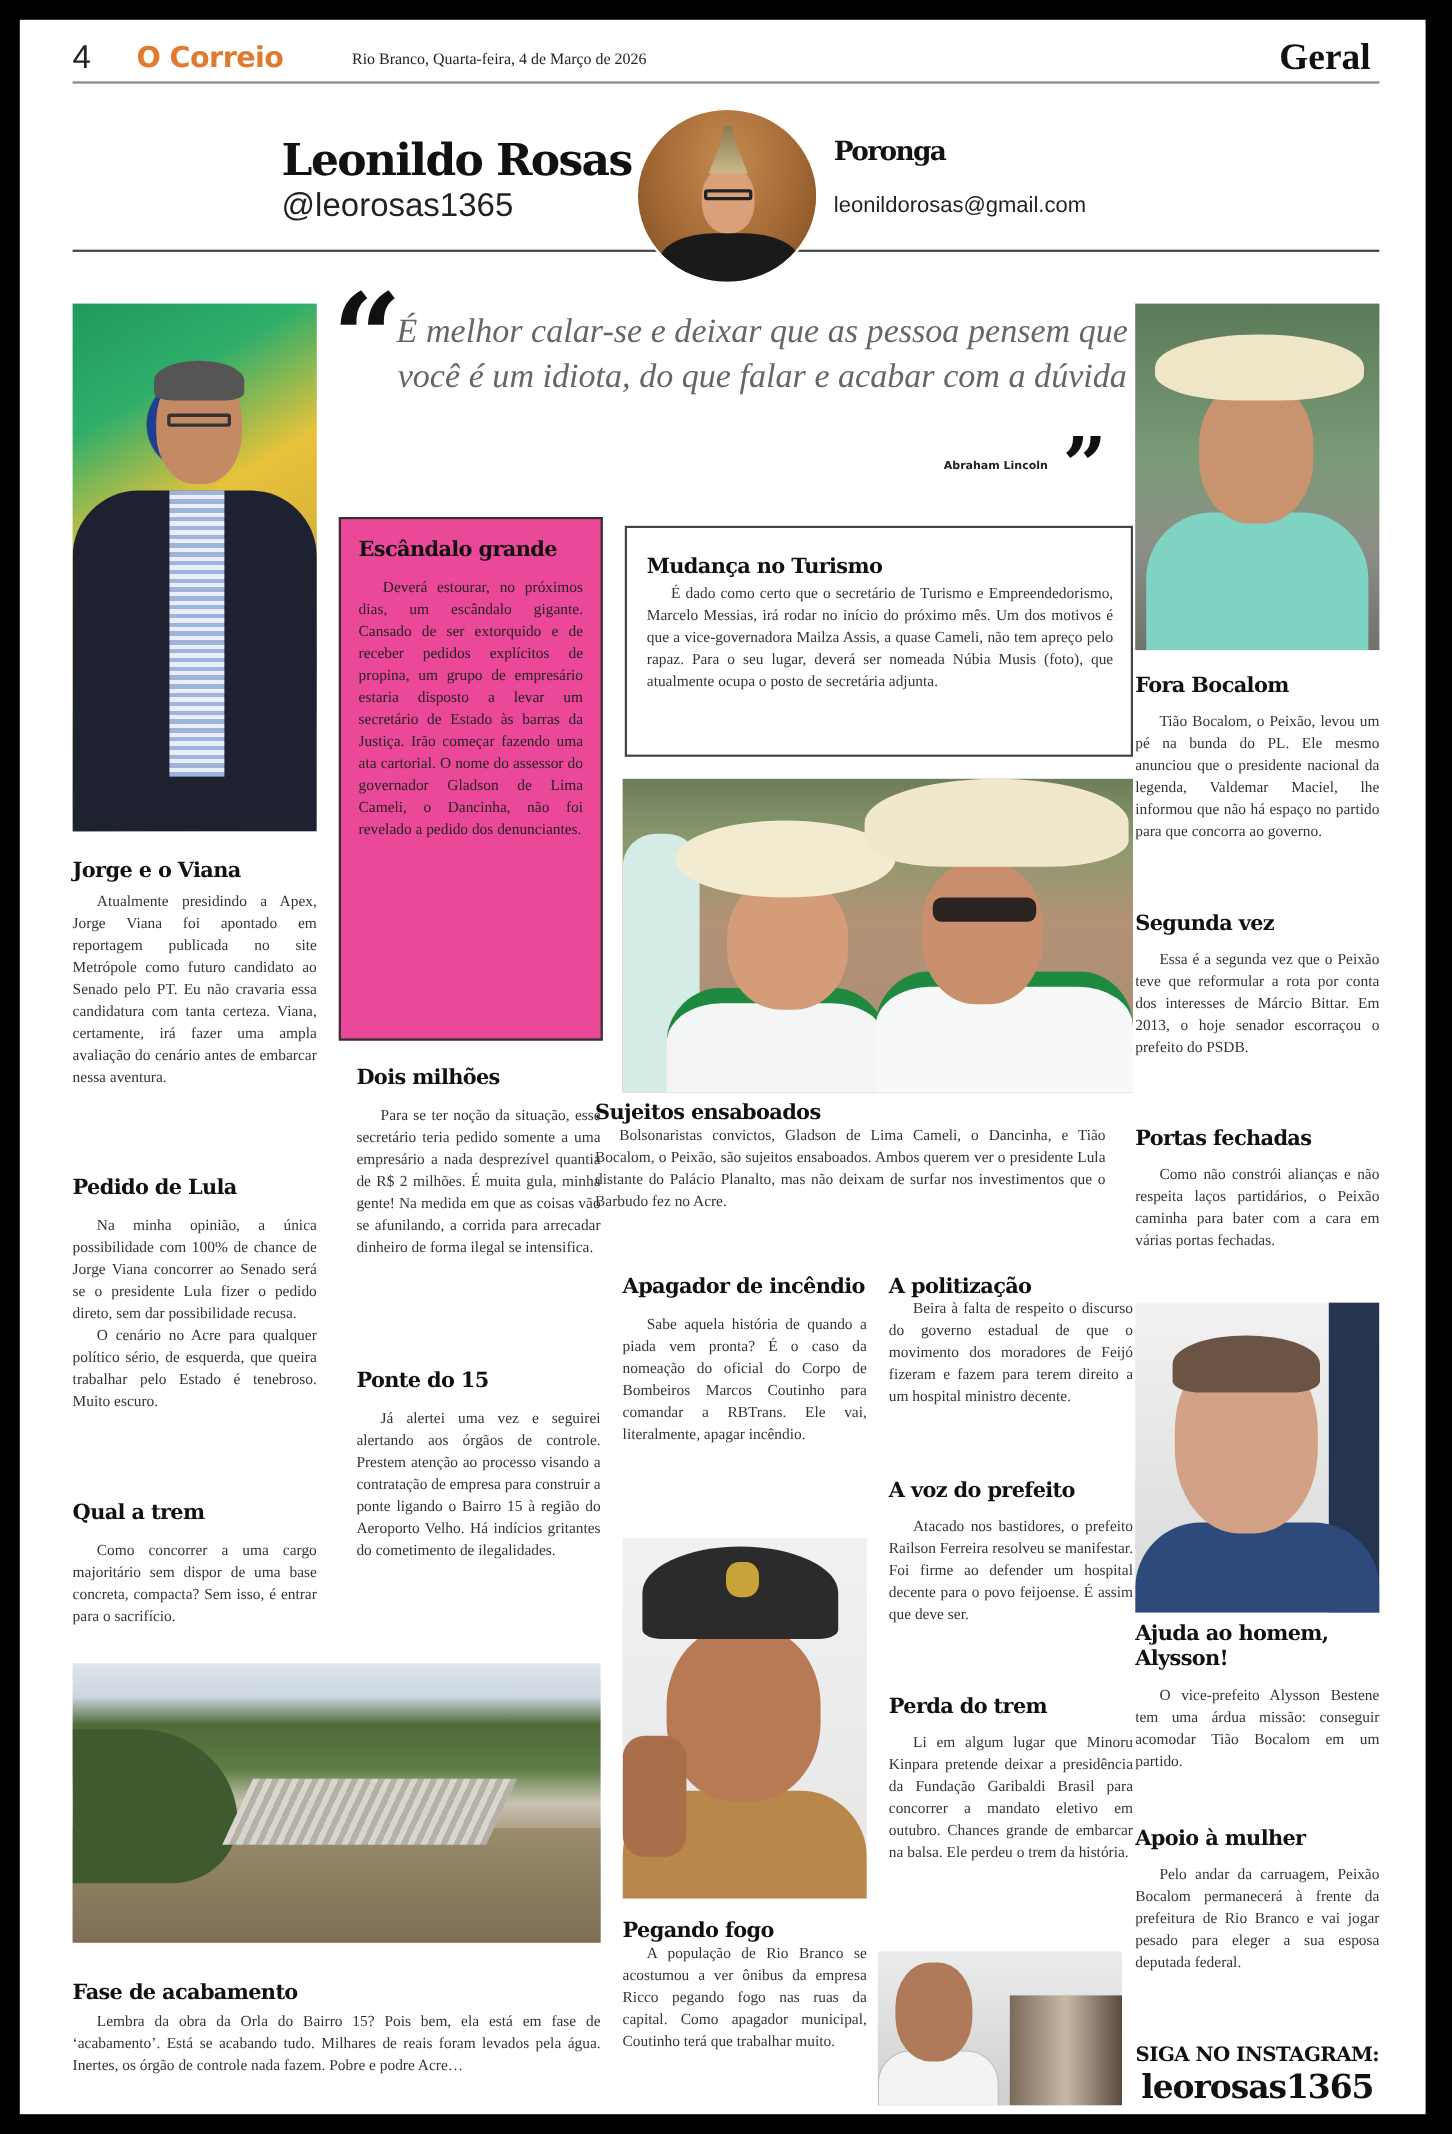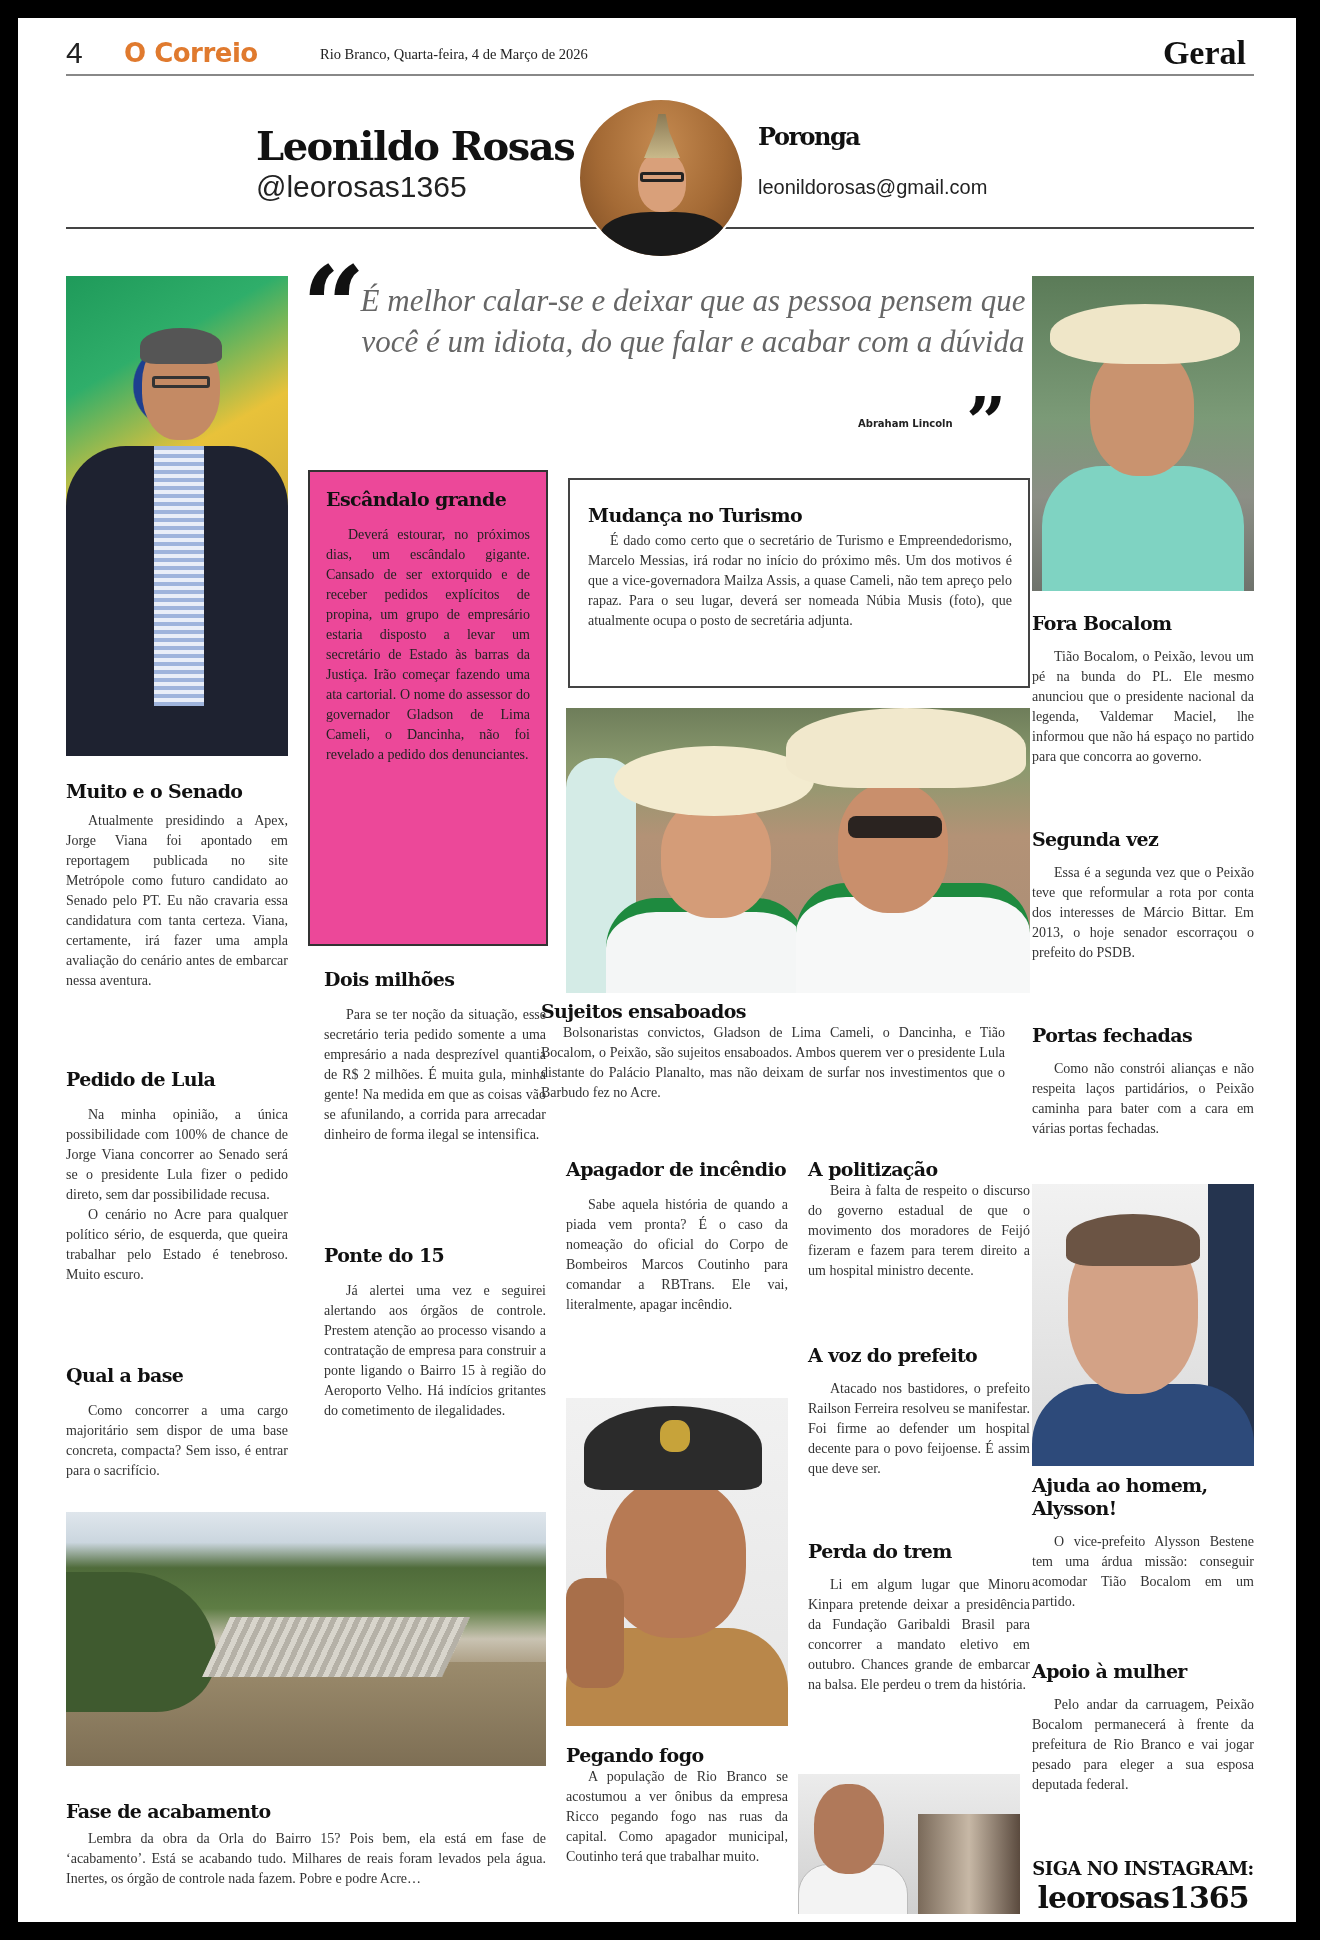--- a/index.html
+++ b/index.html
@@ -160,36 +160,36 @@
 
   <div class="abs photo ph-jorge" title="Jorge Viana">
     <div class="suit"></div>
     <div class="shirt"></div>
     <div class="head"></div>
     <div class="hair"></div>
     <div class="glasses"></div>
   </div>
 
   <div class="abs" style="left:48px; top:762px; width:222px;">
-    <div class="hd">Muito e o Senado</div>
+    <div class="hd">Jorge e o Viana</div>
     <div class="bd" style="margin-top:8px;">
       <p>Atualmente presidindo a Apex, Jorge Viana foi apontado em reportagem publicada no site Metrópole como futuro candidato ao Senado pelo PT. Eu não cravaria essa candidatura com tanta certeza. Viana, certamente, irá fazer uma ampla avaliação do cenário antes de embarcar nessa aventura.</p>
     </div>
   </div>
 
   <div class="abs" style="left:48px; top:1050px; width:222px;">
     <div class="hd">Pedido de Lula</div>
     <div class="bd" style="margin-top:14px;">
       <p>Na minha opinião, a única possibilidade com 100% de chance de Jorge Viana concorrer ao Senado será se o presidente Lula fizer o pedido direto, sem dar possibilidade recusa.</p>
       <p>O cenário no Acre para qualquer político sério, de esquerda, que queira trabalhar pelo Estado é tenebroso. Muito escuro.</p>
     </div>
   </div>
 
   <div class="abs" style="left:48px; top:1346px; width:222px;">
-    <div class="hd">Qual a base</div>
+    <div class="hd">Qual a trem</div>
     <div class="bd" style="margin-top:14px;">
       <p>Como concorrer a uma cargo majoritário sem dispor de uma base concreta, compacta? Sem isso, é entrar para o sacrifício.</p>
     </div>
   </div>
 
   <div class="abs box-blue">
     <div style="position:absolute; left:16px; top:16px; width:204px;">
       <div class="hd">Escândalo grande</div>
       <div class="bd" style="margin-top:14px; color:#222;">
         <p>Deverá estourar, no próximos dias, um escândalo gigante. Cansado de ser extorquido e de receber pedidos explícitos de propina, um grupo de empresário estaria disposto a levar um secretário de Estado às barras da Justiça. Irão começar fazendo uma ata cartorial. O nome do assessor do governador Gladson de Lima Cameli, o Dancinha, não foi revelado a pedido dos denunciantes.</p>

